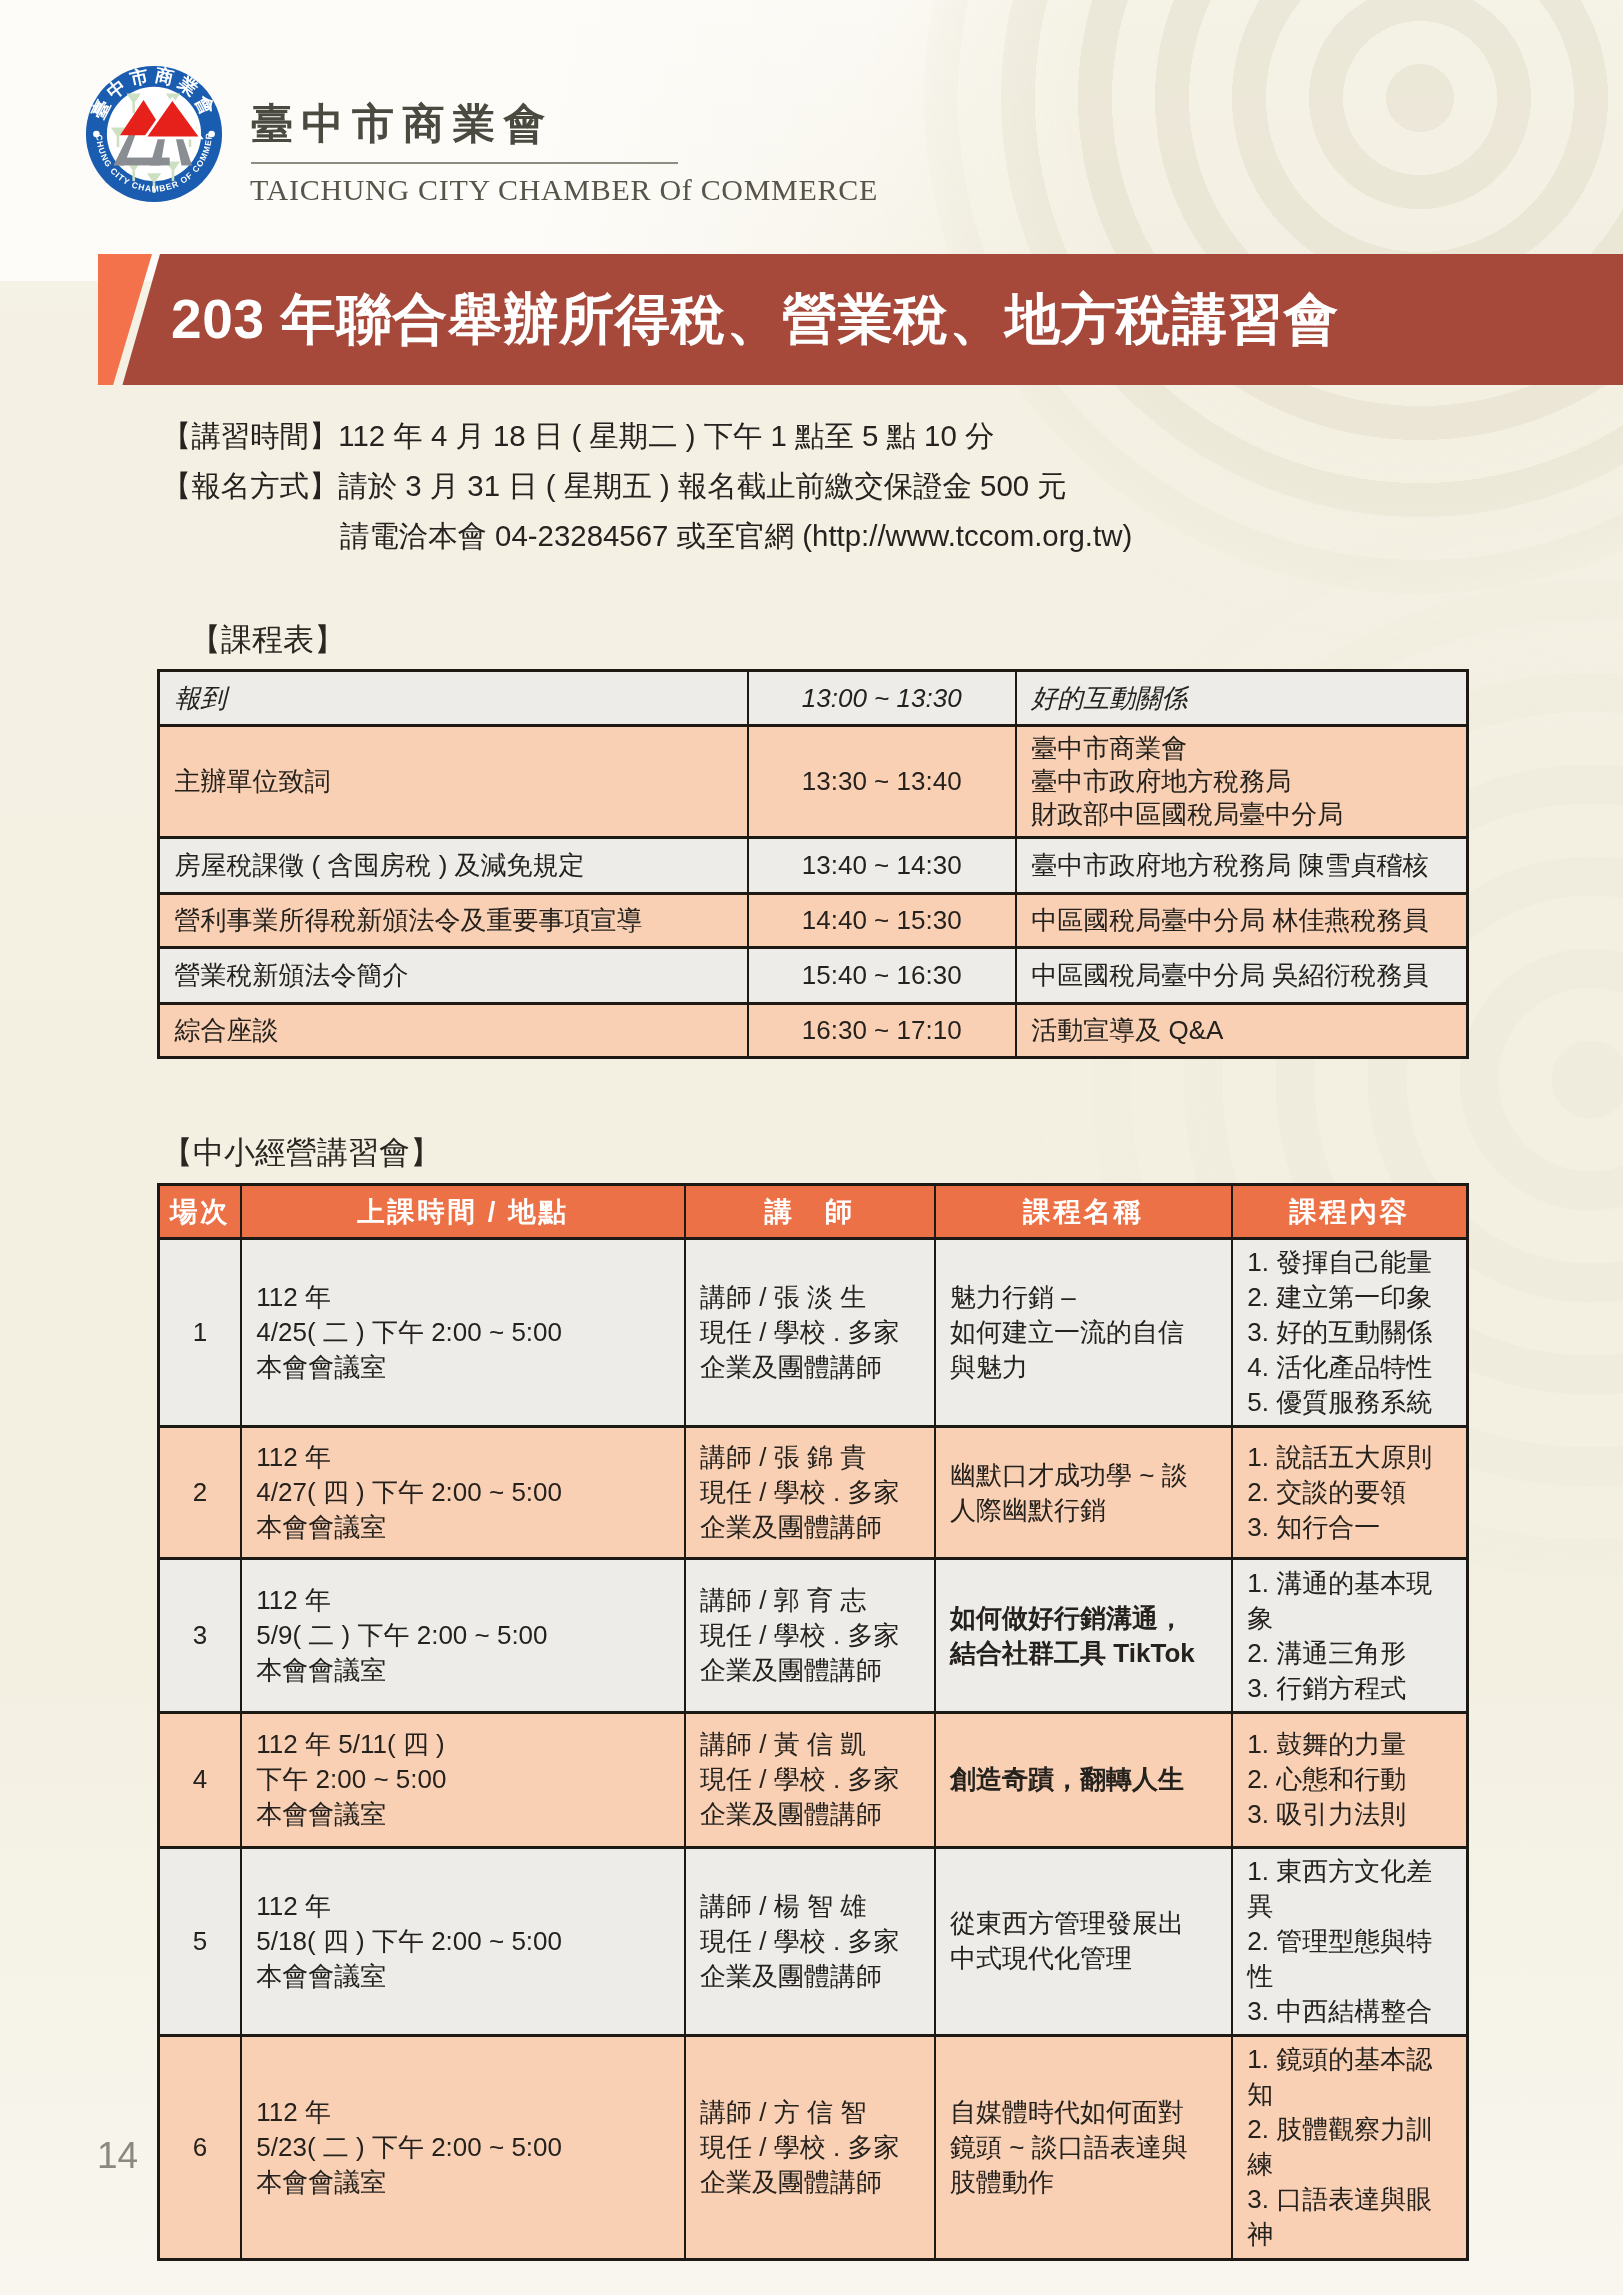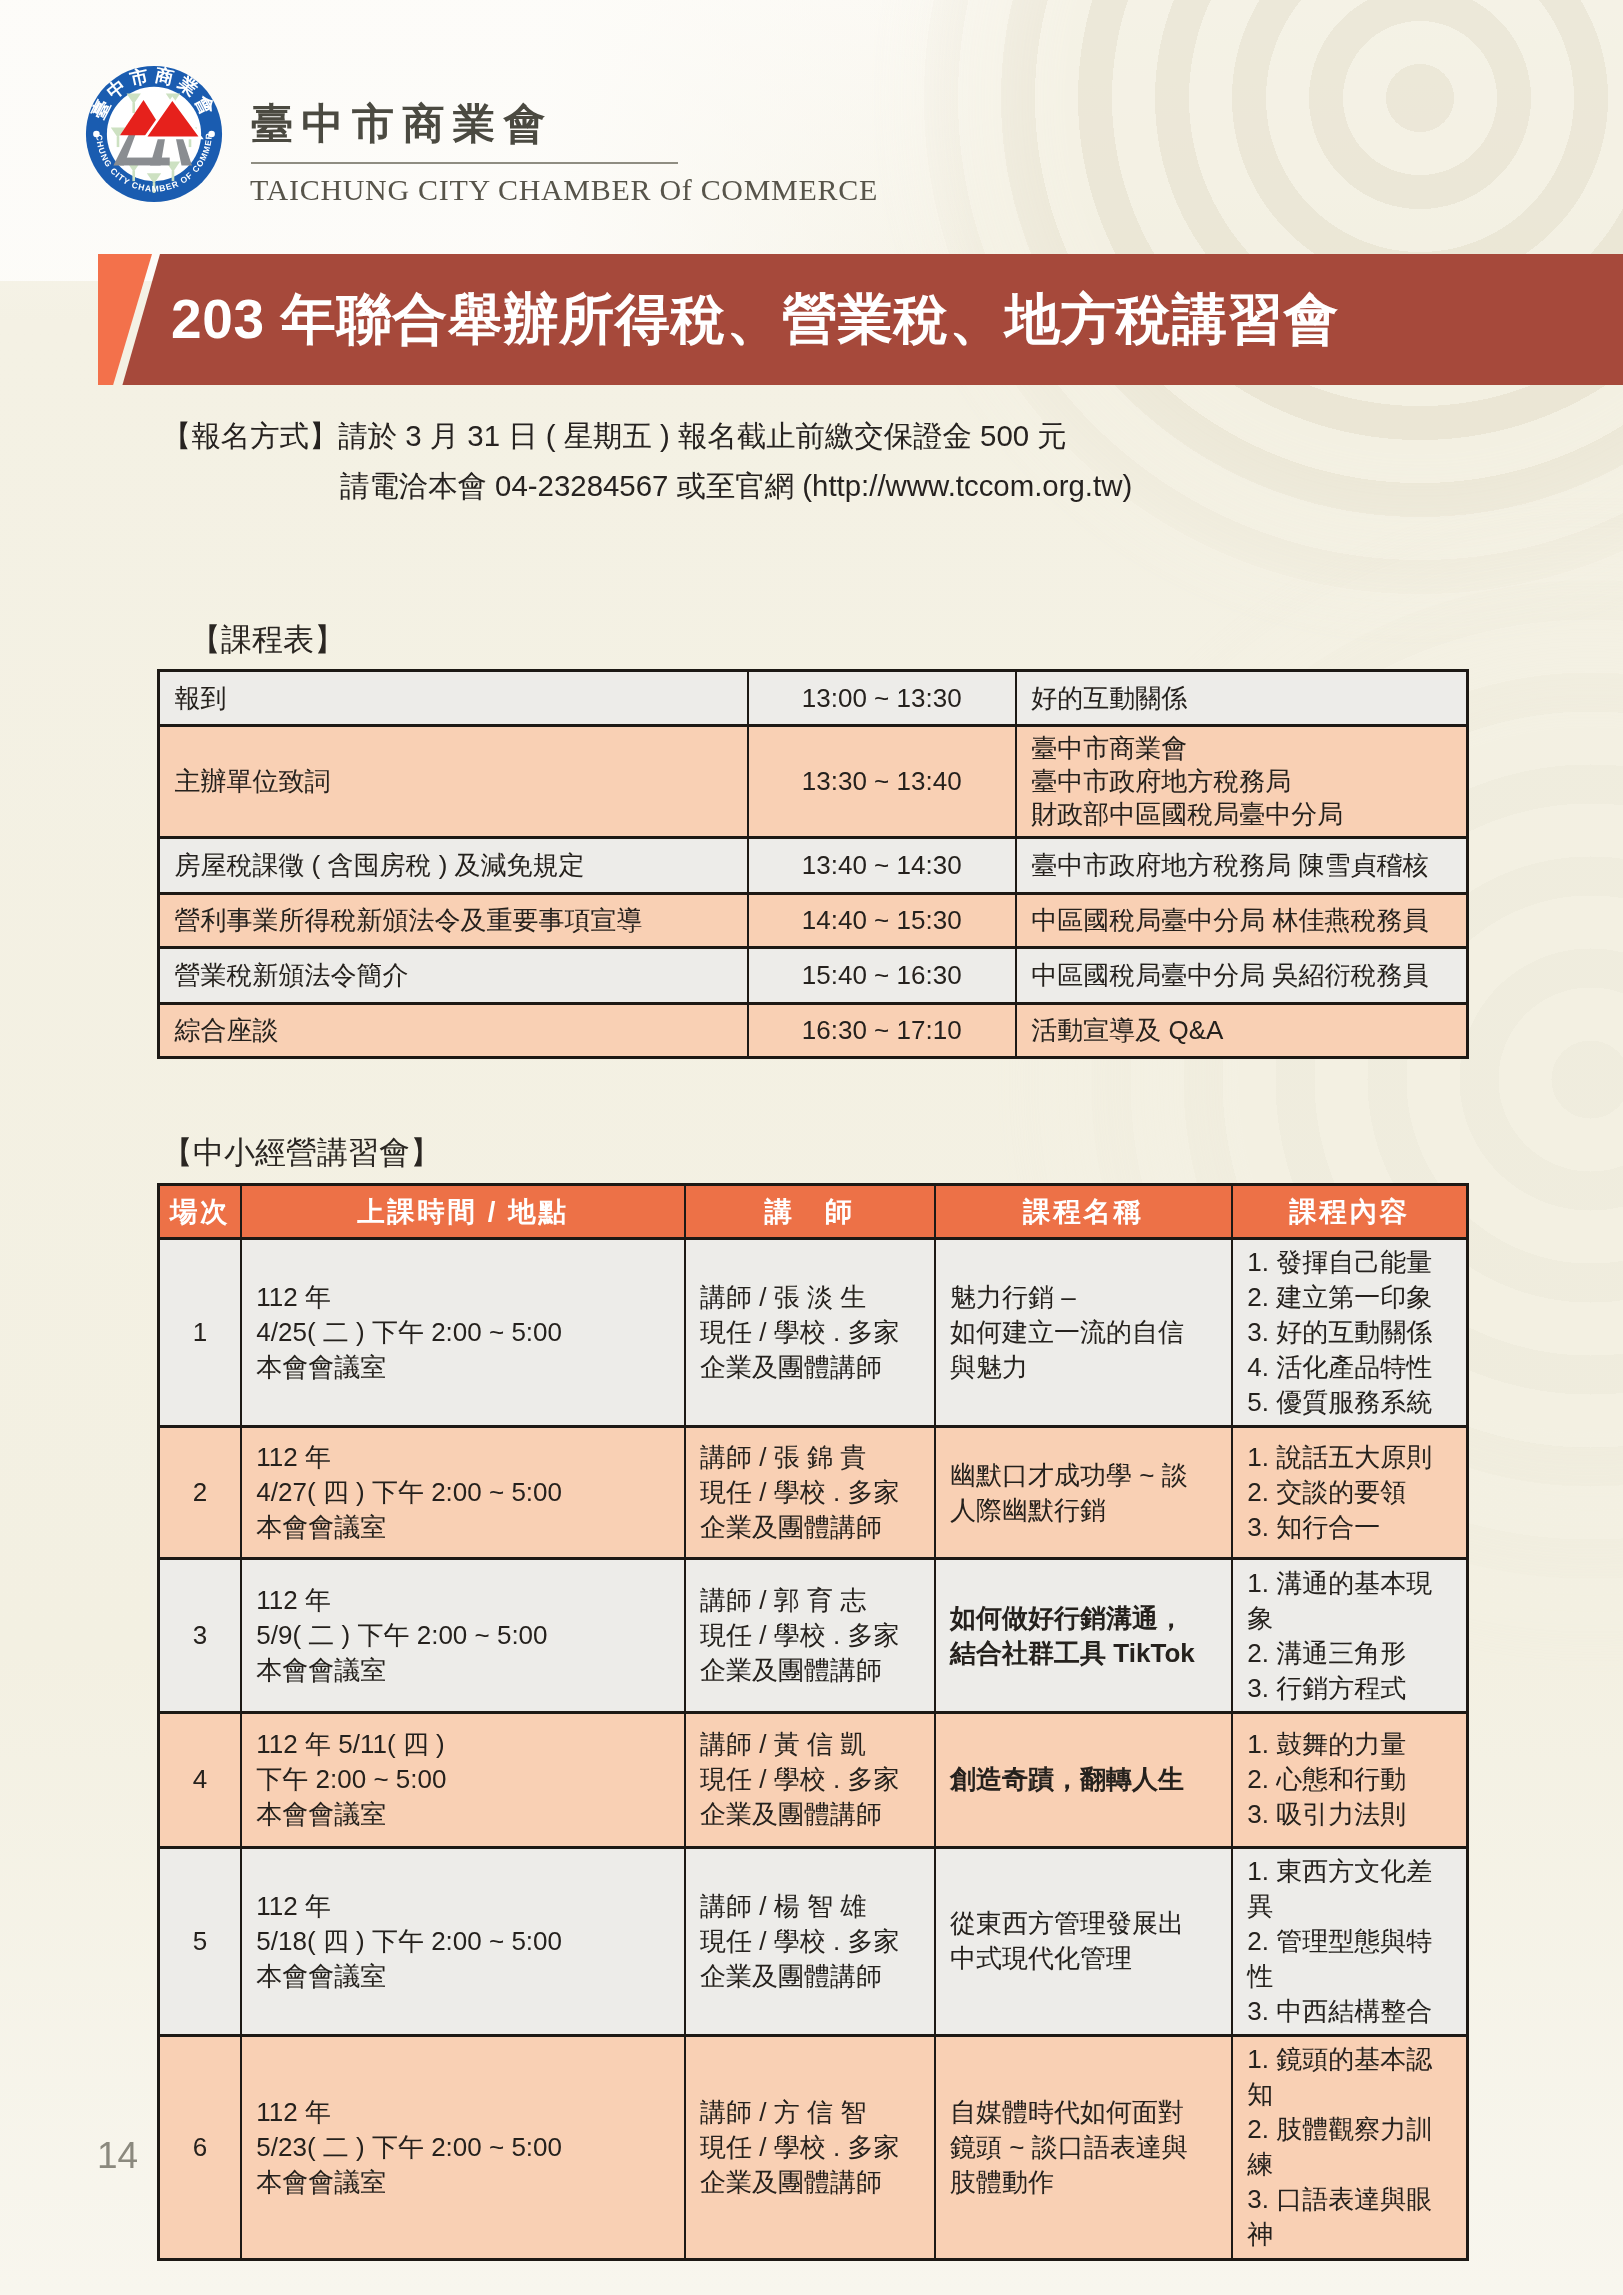--- a/index.html
+++ b/index.html
@@ -50,21 +50,21 @@
   th.hdr{background:#ED7147;color:#FFFFFF;font-weight:bold;font-size:27.5px;text-align:center;
        letter-spacing:2.6px;padding:5.2px 3.9px;}
   .row-gray{background:#EDECE9;}
   .row-peach{background:#F9D0B4;}
   .pre{white-space:pre-line;line-height:33px;}
   .ctr{text-align:center;padding-left:3.9px !important;padding-right:3.9px !important;}
   .bold{font-weight:bold;}
   #course-table{left:157px;top:669px;width:1312px;}
   #sme-table{left:157px;top:1183px;width:1312px;}
   #sme-table .pre{line-height:35px;}
-  .t1h{height:55px;}  .t1r1{height:55px;} .t1r2{height:99px;} .t1r3{height:56px;}
+  .t1h{height:55px;}  .t1r1{height:55px;font-style:italic;} .t1r2{height:99px;} .t1r3{height:56px;}
   .t1r4{height:54px;} .t1r5{height:56px;} .t1r6{height:54px;}
   .t2h{height:54px;}  .t2r1{height:185px;} .t2r2{height:132px;} .t2r3{height:138px;}
   .t2r4{height:135px;} .t2r5{height:136px;} .t2r6{height:135px;}
 
   #page-number{left:97px;top:2135px;font-size:37px;color:#8B897E;}
 </style>
 </head>
 <body>
 
 <div class="page">
@@ -115,20 +115,21 @@
 
   <div class="abs" id="org-zh">臺中市商業會</div>
   <div class="abs" id="rule"></div>
   <div class="abs" id="org-en">TAICHUNG CITY CHAMBER Of COMMERCE</div>
 
   <div class="abs" id="banner-red"></div>
   <div class="abs" id="banner-stripe"></div>
   <div class="abs" id="banner-title">203 年聯合舉辦所得稅、營業稅、地方稅講習會</div>
 
   <div class="abs" id="info">
+    <div><span>【講習時間】</span><span>112 年 4 月 18 日 ( 星期二 ) 下午 1 點至 5 點 10 分</span></div>
     <div><span>【報名方式】</span><span>請於 3 月 31 日 ( 星期五 ) 報名截止前繳交保證金 500 元</span></div>
     <div class="info-indent"><span>請電洽本會 04-23284567 或至官網 </span><span class="weblink">(http://www.tccom.org.tw)</span></div>
   </div>
 
   <div class="abs sec-label" id="course-label">【課程表】</div>
 
   <table class="abs tbl" id="course-table">
     <colgroup>
         <col style="width:45%">
         <col style="width:20.5%">

